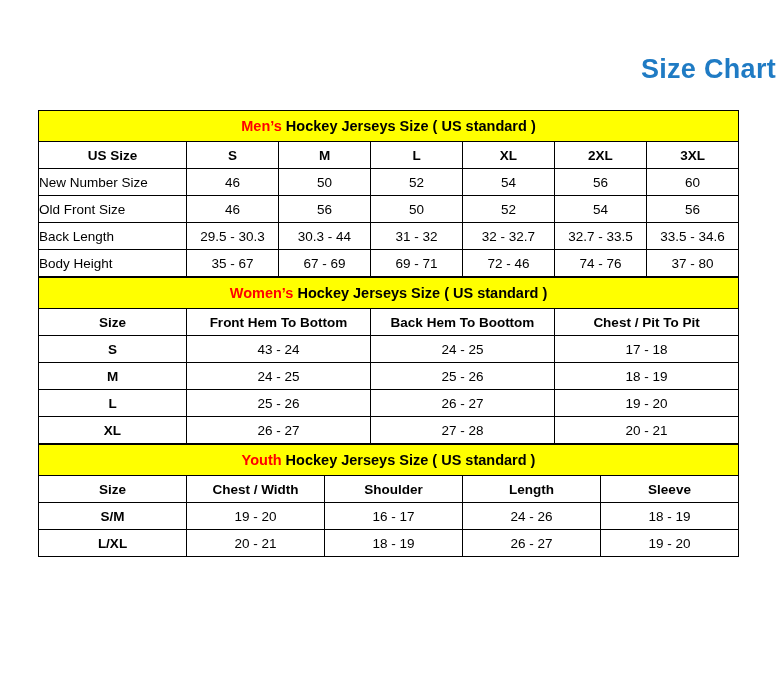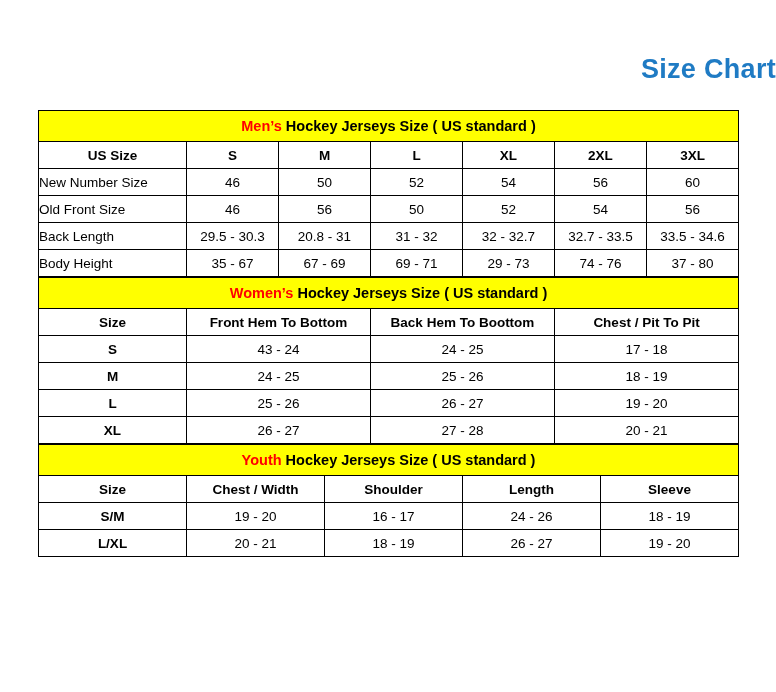--- a/index.html
+++ b/index.html
@@ -109,32 +109,32 @@
           <td>46</td>
           <td>56</td>
           <td>50</td>
           <td>52</td>
           <td>54</td>
           <td>56</td>
         </tr>
         <tr>
           <td class="label-col">Back Length</td>
           <td>29.5 - 30.3</td>
-          <td>20.8 - 31</td>
+          <td>30.3 - 44</td>
           <td>31 - 32</td>
           <td>32 - 32.7</td>
           <td>32.7 - 33.5</td>
           <td>33.5 - 34.6</td>
         </tr>
         <tr>
           <td class="label-col">Body Height</td>
           <td>35 - 67</td>
           <td>67 - 69</td>
           <td>69 - 71</td>
-          <td>29 - 73</td>
+          <td>72 - 46</td>
           <td>74 - 76</td>
           <td>37 - 80</td>
         </tr>
       </tbody>
     </table>
 
     <table>
       <colgroup>
         <col style="width:148px">
         <col style="width:184px">

